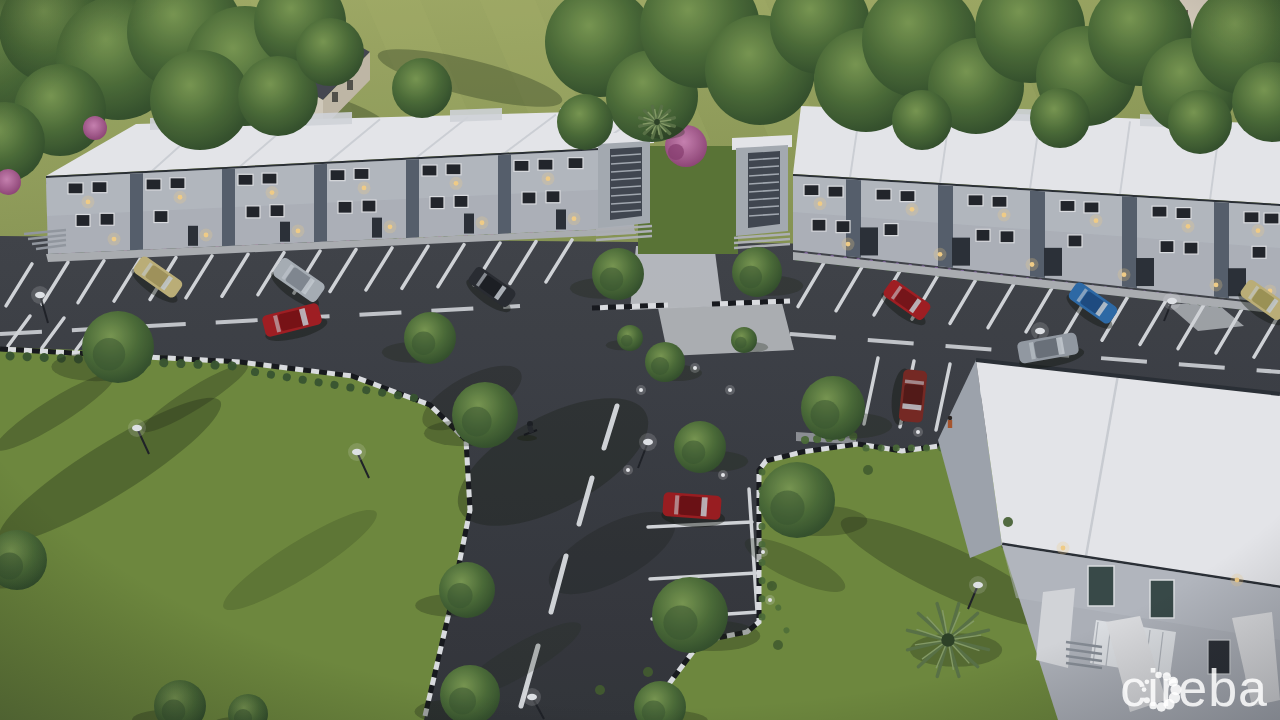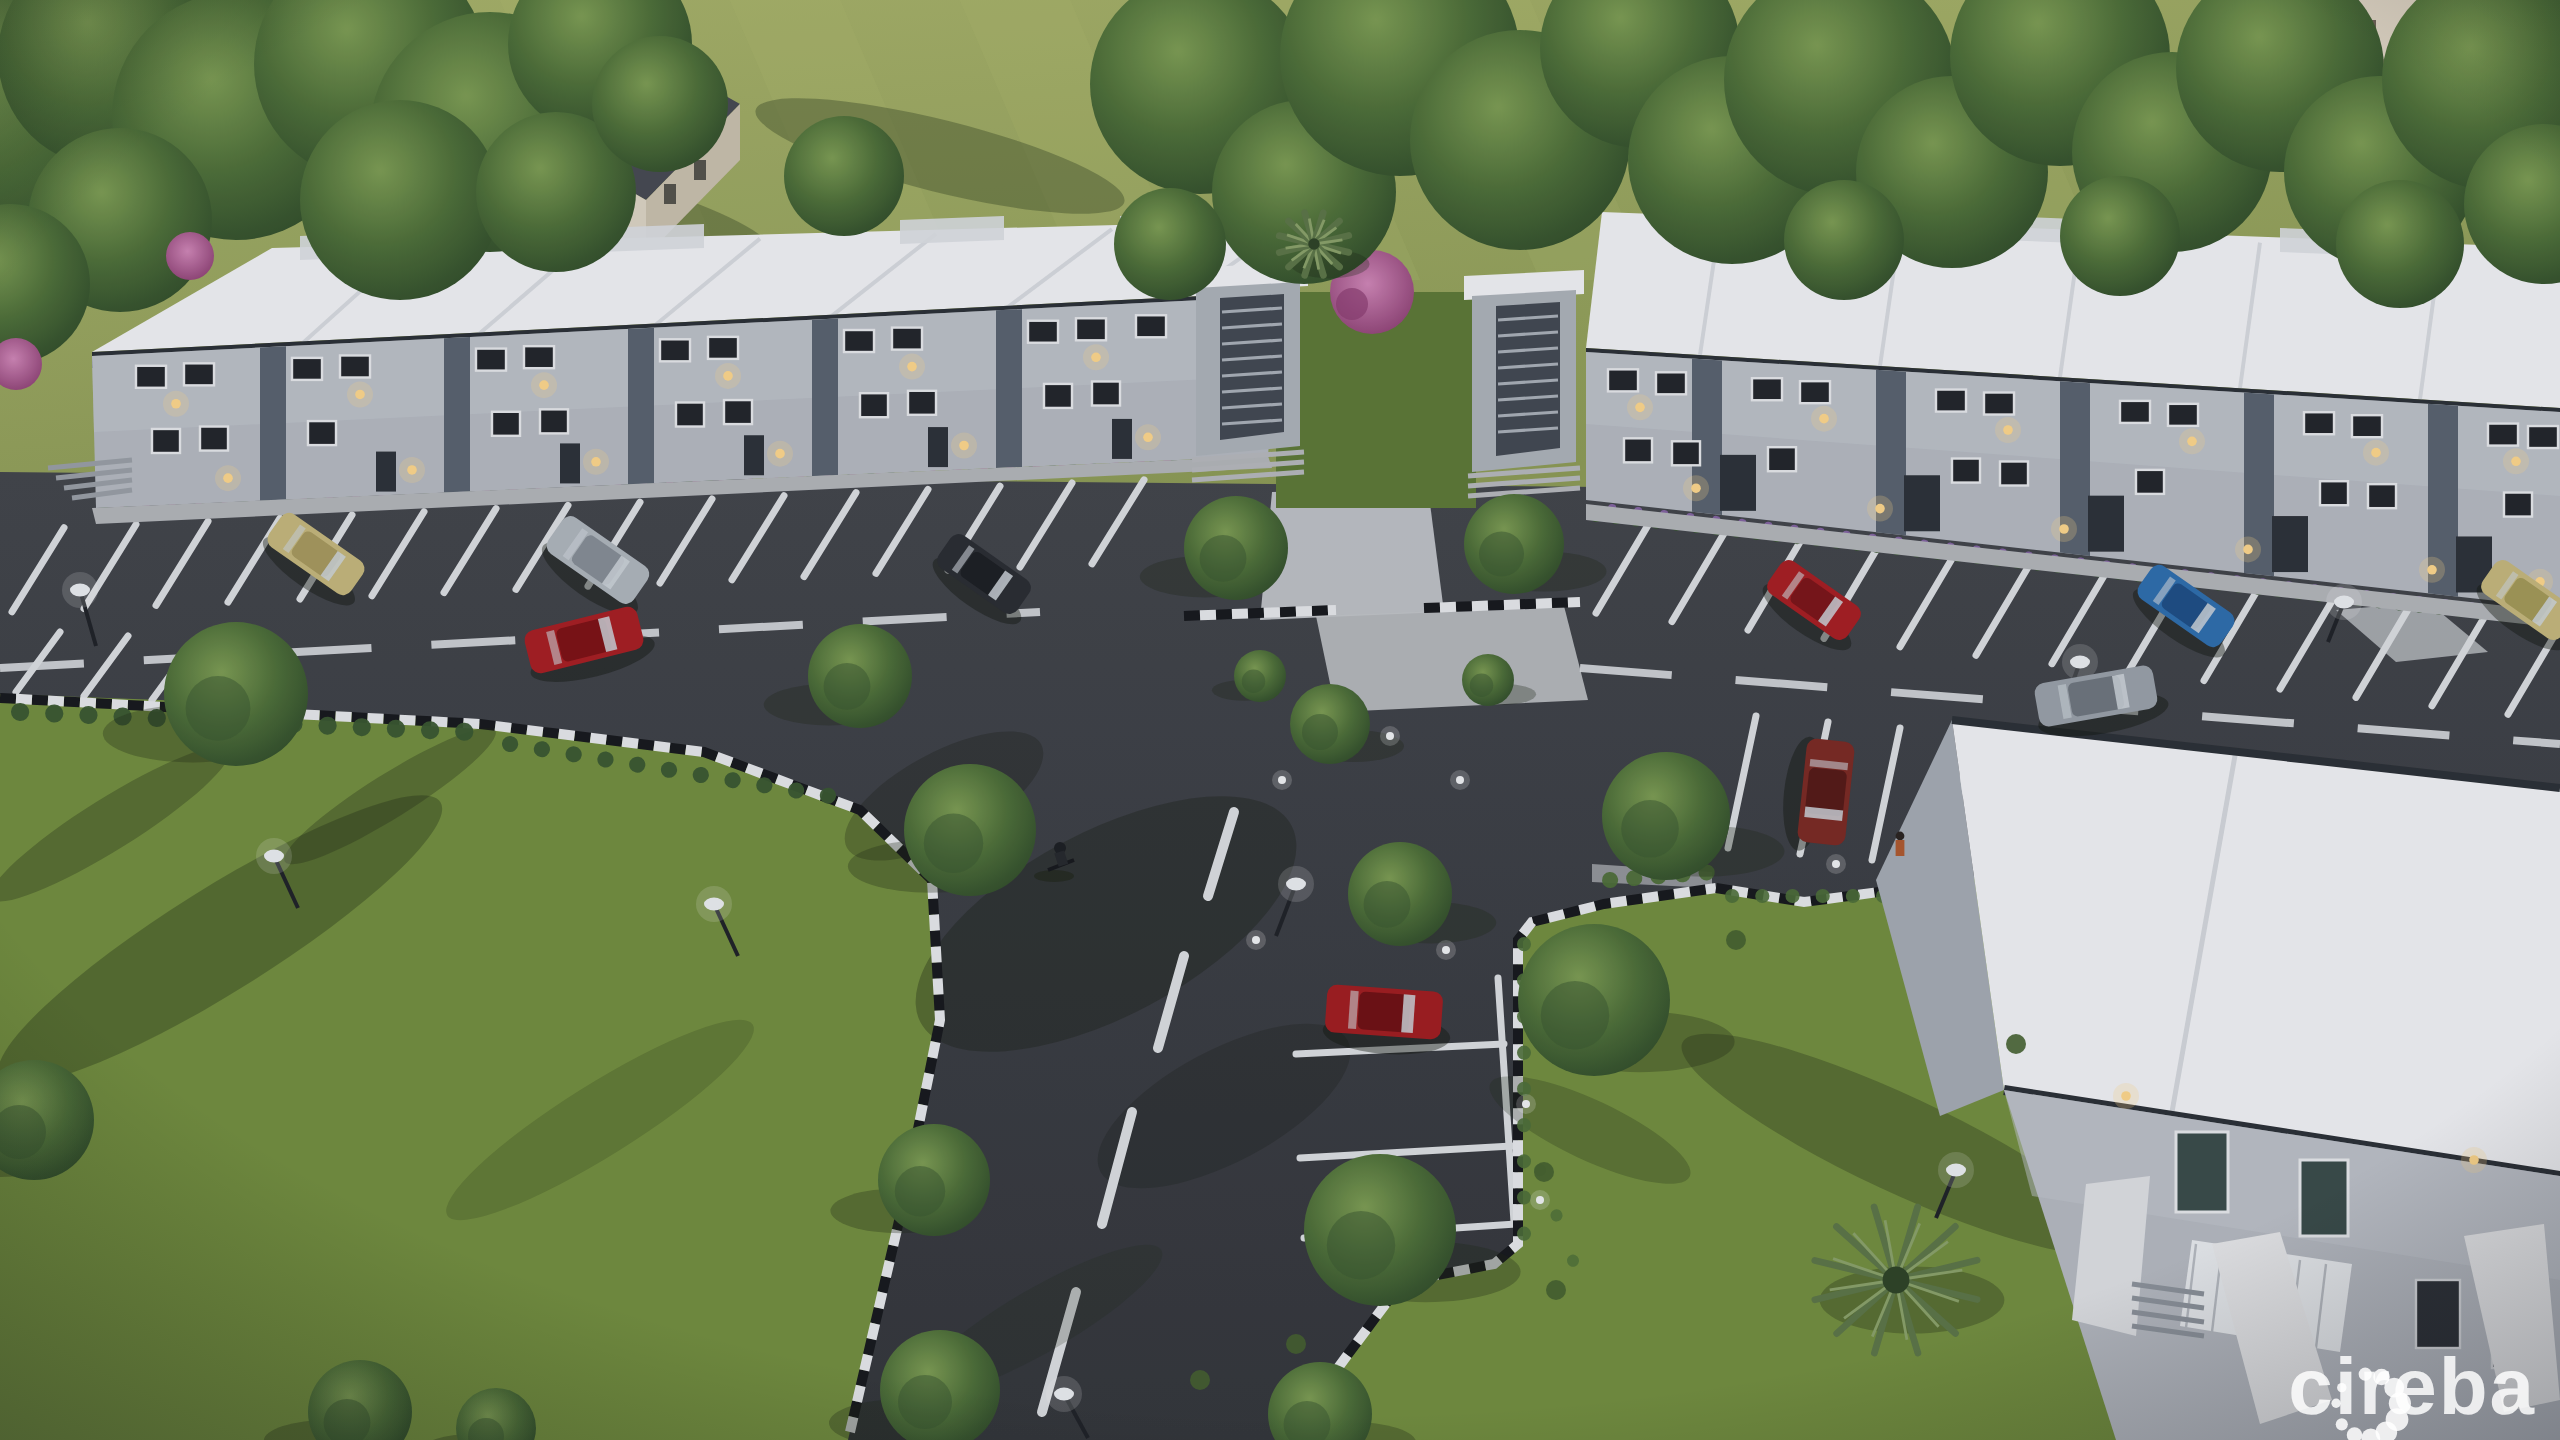--- a/index.html
+++ b/index.html
@@ -2,21 +2,21 @@
 <html style="--field: #9fab61; --fieldStripe: #b2bd6f; --lawn: #74903f; --lawnShade: #5e7a33; --treeDark: #3a5830; --treeMid: #4e7038; --treeLight: #7a9a50; --road: #3a3d41; --roadDark: #2e3135; --roofWhite: #f3f4f6; --roofShade: #dde0e4; --seam: #d3d7db; --wall: #b6bbc1; --wallShade: #9aa1a9; --accent: #5a646f; --trim: #2c3136; --path: #c6c9cc; --marking: #dde0e2; --flowerPink: #a85890; --flowerBlue: #7f8fc0; --lightWarm: #ffd98c; --carRed: #a81f22; --carMaroon: #7c2a23; --carBlue: #2f6fae; --carTan: #c6b97c; --carSilver: #b0b7bd; --carDark: #2b2e32; --watermark: rgba(255,255,255,0.84);"><head>
 <meta charset="utf-8">
 <style>
   html,body{margin:0;padding:0;background:#14171a;}
   .stage{position:relative;width:1280px;height:720px;overflow:hidden;
          font-family:"Liberation Sans",sans-serif;background:var(--lawn,#74903f);}
   .stage svg{position:absolute;left:0;top:0;}
   .watermark{position:absolute;right:12px;bottom:6px;display:flex;flex-direction:column;
              align-items:flex-start;color:var(--watermark,rgba(255,255,255,.84));}
   .wm-logo{margin-left:14px;}
-  .wm-text{font-size:40px;font-weight:700;letter-spacing:1px;line-height:1;margin-top:-4px;
+  .wm-text{font-size:52px;font-weight:400;letter-spacing:1px;line-height:1;margin-top:-4px;
            font-family:"Liberation Sans",sans-serif;}
 </style>
 </head>
 <body>
 
 <div class="stage">
   <svg id="scene" width="1280" height="720" viewBox="0 0 1280 720">
     <defs>
       <radialGradient id="treeG" cx="40%" cy="35%" r="70%">
         <stop offset="0%" stop-color="#7e9e53"></stop>

